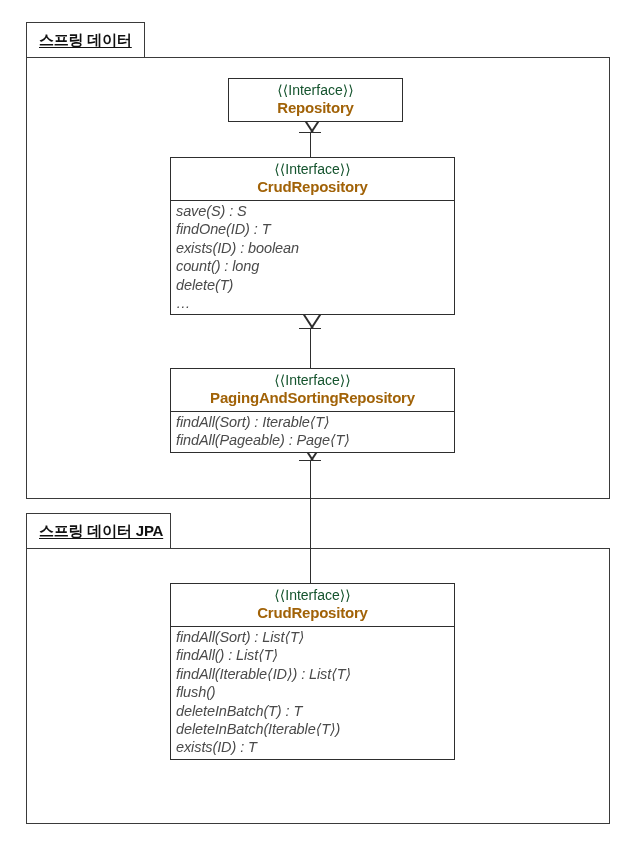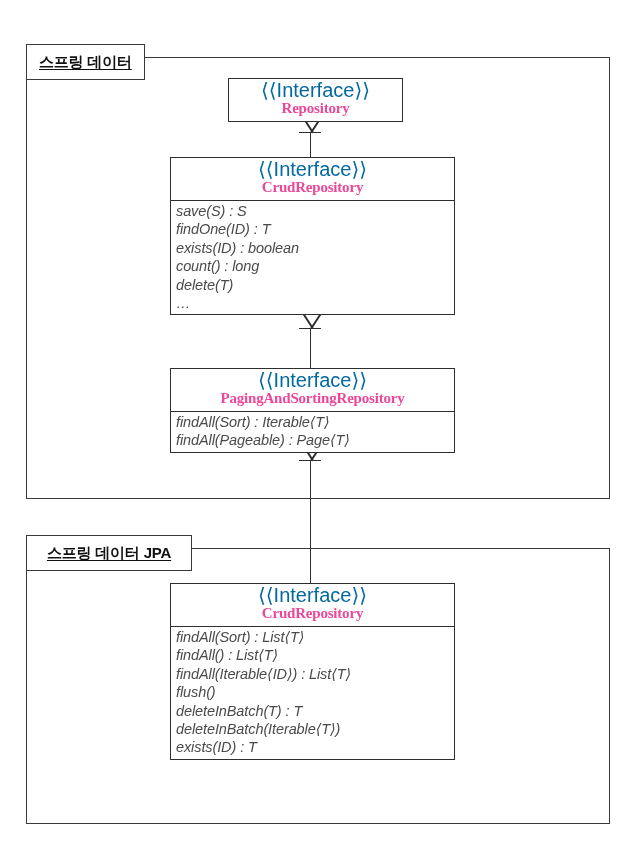--- a/index.html
+++ b/index.html
@@ -28,21 +28,20 @@
     position: absolute;
     left: 0;
     top: 0;
     box-sizing: border-box;
     border: 1.6px solid #3a3a3a;
     background: #ffffff;
     display: flex;
     align-items: center;
     padding: 0 12px;
     z-index: 3;
-    margin-top: 22px;
   }
   .pkg-tab-label {
     font-size: 15px;
     font-weight: 700;
     color: #111111;
     letter-spacing: -0.2px;
     text-decoration: underline;
     text-underline-offset: 2px;
     white-space: nowrap;
   }
@@ -67,34 +66,33 @@
     box-sizing: border-box;
     border-bottom: 1.5px solid #2e2e2e;
     text-align: center;
     padding: 3px 4px 4px 4px;
   }
   .uml-box.no-members .uml-head {
     border-bottom: none;
   }
   .stereotype {
     display: block;
-    font-size: 20px;
+    font-size: 14px;
     line-height: 17px;
-    color: #0369a1;
+    color: #14532d;
     white-space: nowrap;
   }
   .cls-name {
     display: block;
     font-size: 15px;
     line-height: 18px;
     font-weight: 700;
-    color: #ec4899;
+    color: #a16207;
     letter-spacing: -0.2px;
     white-space: nowrap;
-    font-family: Liberation Serif, serif;
   }
   .uml-members {
     padding: 1px 0 2px 0;
     font-style: italic;
   }
   .member {
     display: block;
     font-size: 14.5px;
     line-height: 18.4px;
     color: #4a4a4a;
@@ -151,21 +149,21 @@
 <div id="canvas">
 
   <div class="pkg" style="left:26px; top:22px; width:584px; height:477px;">
     <div class="pkg-tab" style="width:119px; height:36px;">
       <span class="pkg-tab-label">스프링 데이터</span>
     </div>
     <div class="pkg-body" style="top:35px; width:584px; height:442px;"></div>
   </div>
 
   <div class="pkg" style="left:26px; top:513px; width:584px; height:311px;">
-    <div class="pkg-tab" style="width:166px; height:36px;justify-content:center;">
+    <div class="pkg-tab" style="width:145px; height:36px;">
       <span class="pkg-tab-label">스프링 데이터 JPA</span>
     </div>
     <div class="pkg-body" style="top:35px; width:584px; height:276px;"></div>
   </div>
 
   <div class="gen-line" style="left:310px; top:131px; height:27px;"></div>
   <div class="gen-arrow" style="left:300px; top:116px;"></div>
   <div class="gen-arrow-base" style="left:299px; top:132px; width:22px;"></div>
 
   <div class="gen-line" style="left:310px; top:327px; height:42px;"></div>

